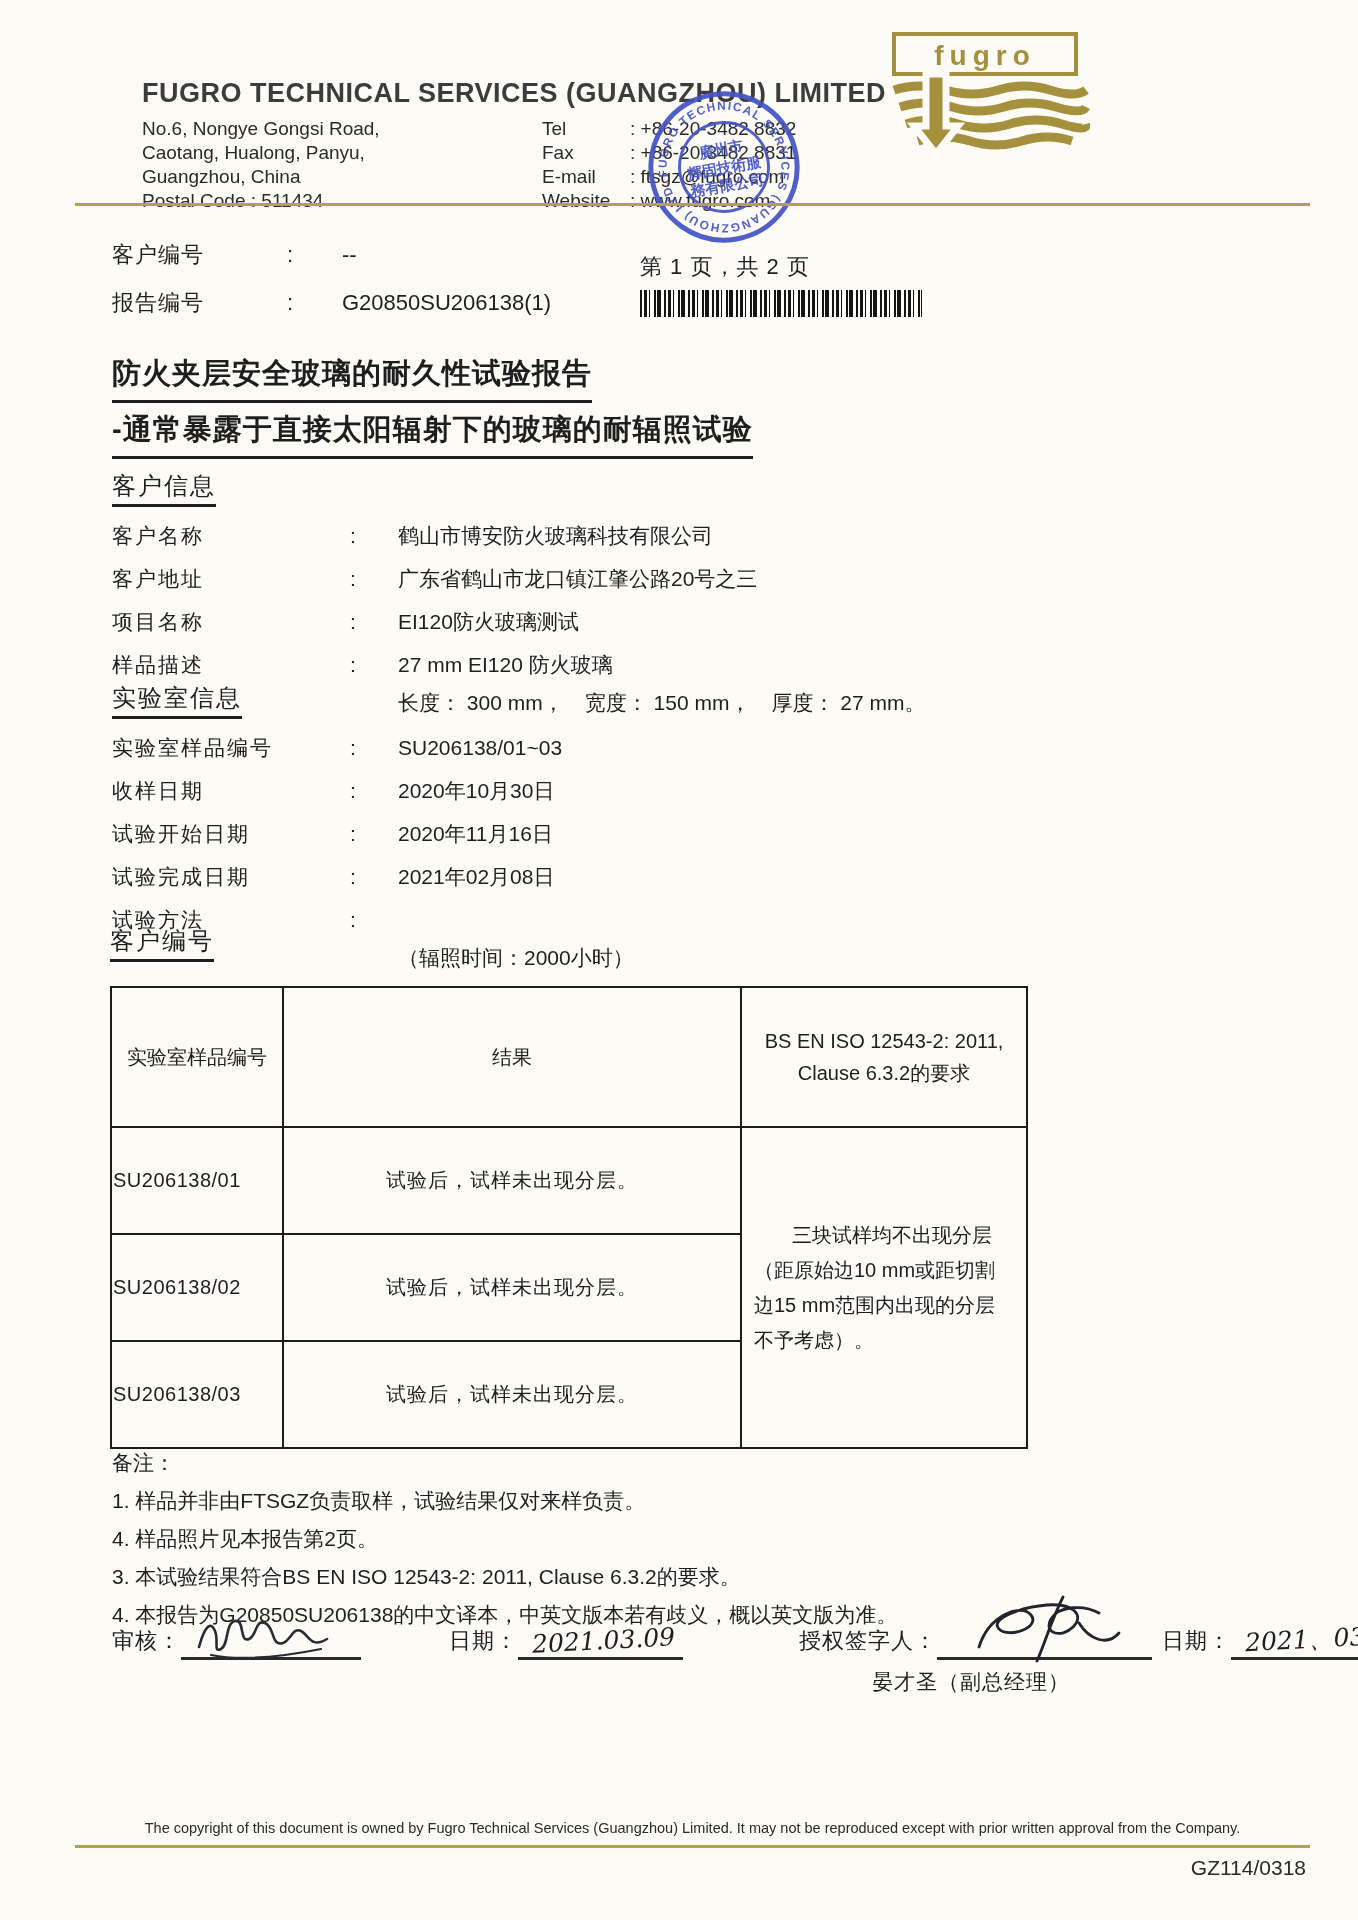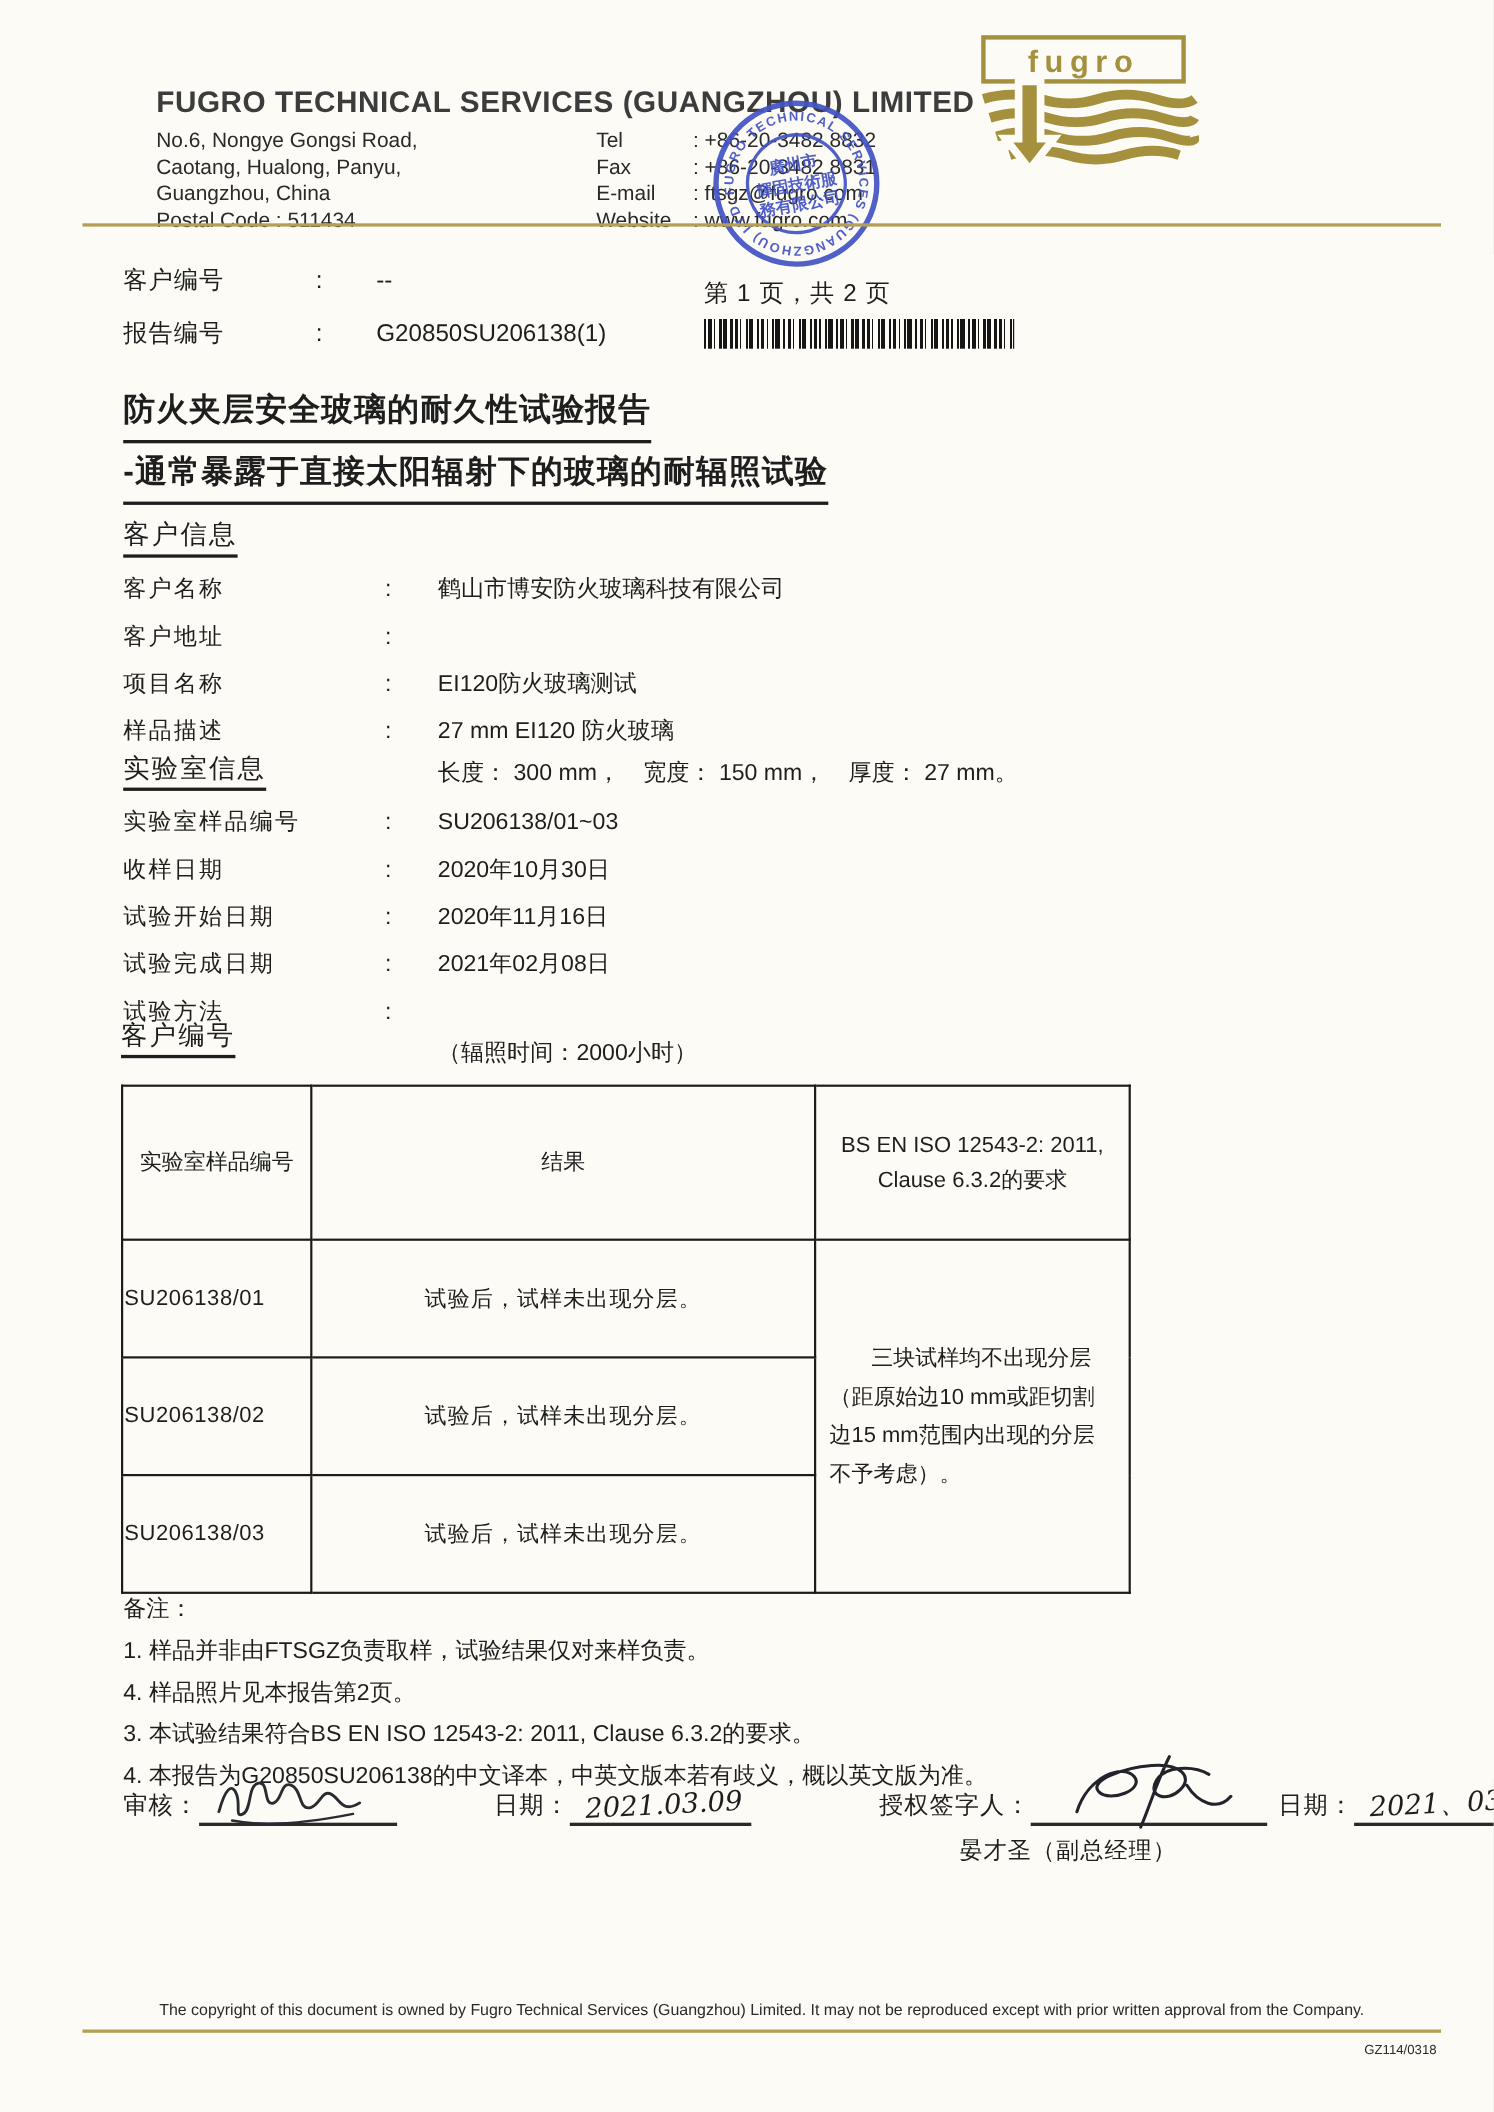--- a/index.html
+++ b/index.html
@@ -81,21 +81,21 @@
   .sigline.w2{width:165px;}
   .sigline.w3{width:215px;}
   .sigline.w4{width:170px;}
   .sig-svg{position:absolute;bottom:-8px;left:8px;}
   .handwrite{font-family:"DejaVu Serif", serif;font-style:italic;font-size:25px;display:inline-block;transform:rotate(-3deg);position:absolute;bottom:2px;left:14px;white-space:nowrap;}
   .gap1{width:88px;flex:none;}
   .gap2{width:116px;flex:none;}
   .signer-name{margin-top:8px;margin-left:760px;font-size:21px;letter-spacing:1px;}
   
   .footer-copy{position:absolute;left:75px;right:48px;top:1820px;text-align:center;font-size:14.5px;color:#2a2a2a;}
-  .form-no{position:absolute;right:52px;top:1856px;font-size:12px;color:#2a2a2a;}
+  .form-no{position:absolute;right:52px;top:1856px;font-size:21px;color:#2a2a2a;}
 </style>
 </head>
 <body>
 
 <div class="page">
 
   <div class="header">
     <h1 class="company-name">FUGRO TECHNICAL SERVICES (GUANGZHOU) LIMITED</h1>
     <div class="header-cols">
       <div class="addr">
@@ -176,20 +176,21 @@
   <div class="info info-customer">
     <h2 class="section-heading">客户信息</h2>
     <div class="kvrow">
         <span class="ilabel">客户名称</span>
         <span class="icolon">:</span>
         <span class="ival">鹤山市博安防火玻璃科技有限公司</span>
       </div>
     <div class="kvrow">
         <span class="ilabel">客户地址</span>
         <span class="icolon">:</span>
+        <span class="ival">广东省鹤山市龙口镇江肇公路20号之三</span>
       </div>
     <div class="kvrow">
         <span class="ilabel">项目名称</span>
         <span class="icolon">:</span>
         <span class="ival">EI120防火玻璃测试</span>
       </div>
     <div class="kvrow">
         <span class="ilabel">样品描述</span>
         <span class="icolon">:</span>
         <span class="ival">27 mm EI120 防火玻璃</span>

